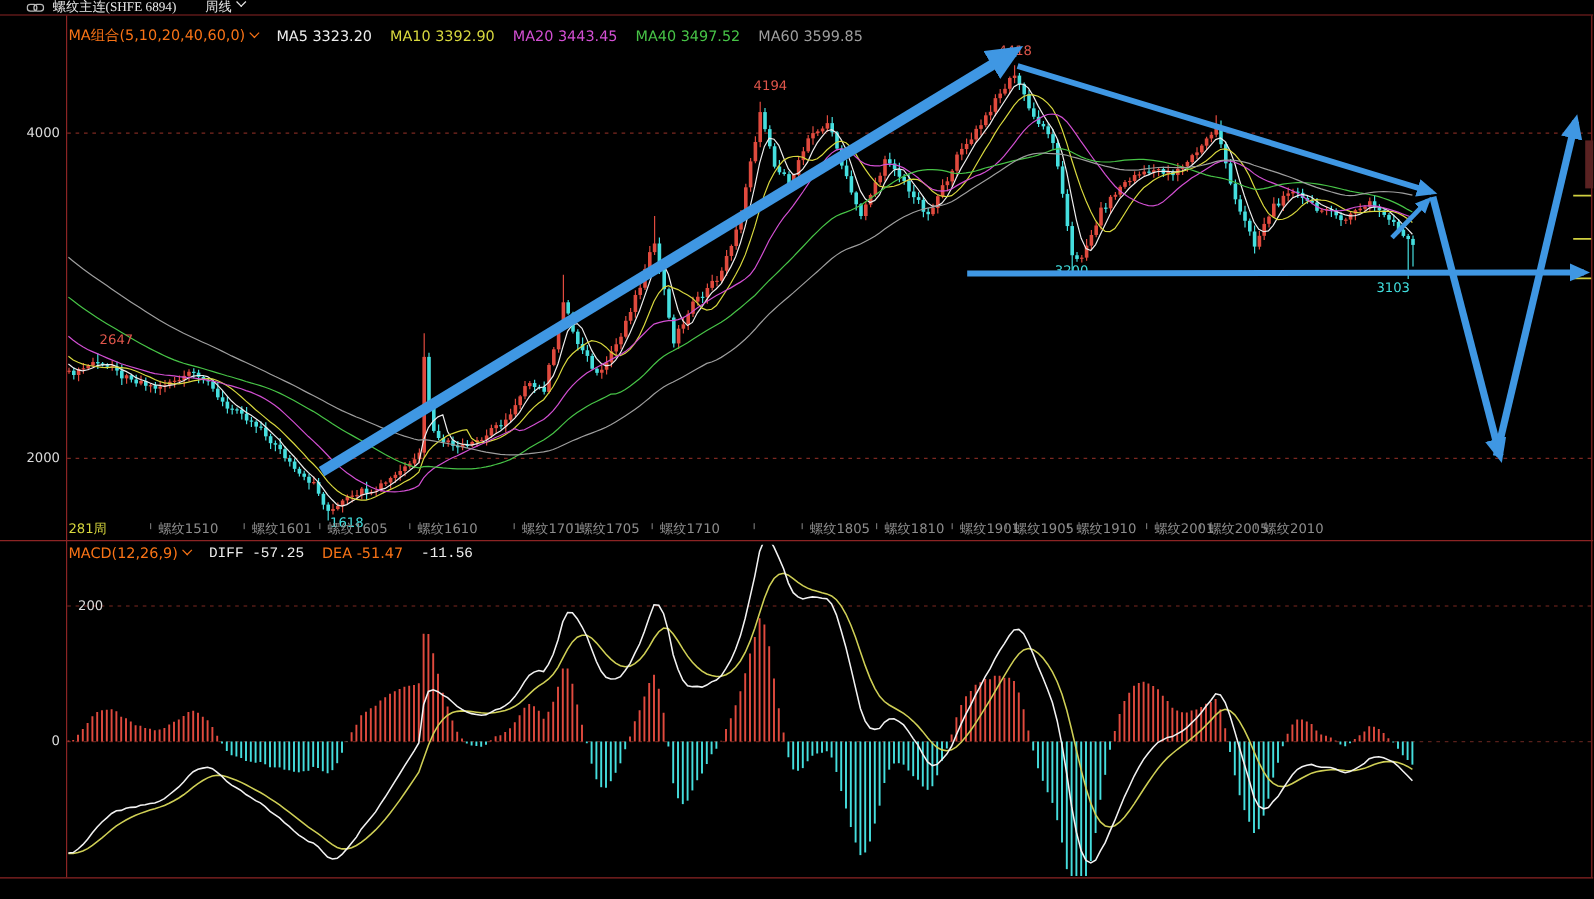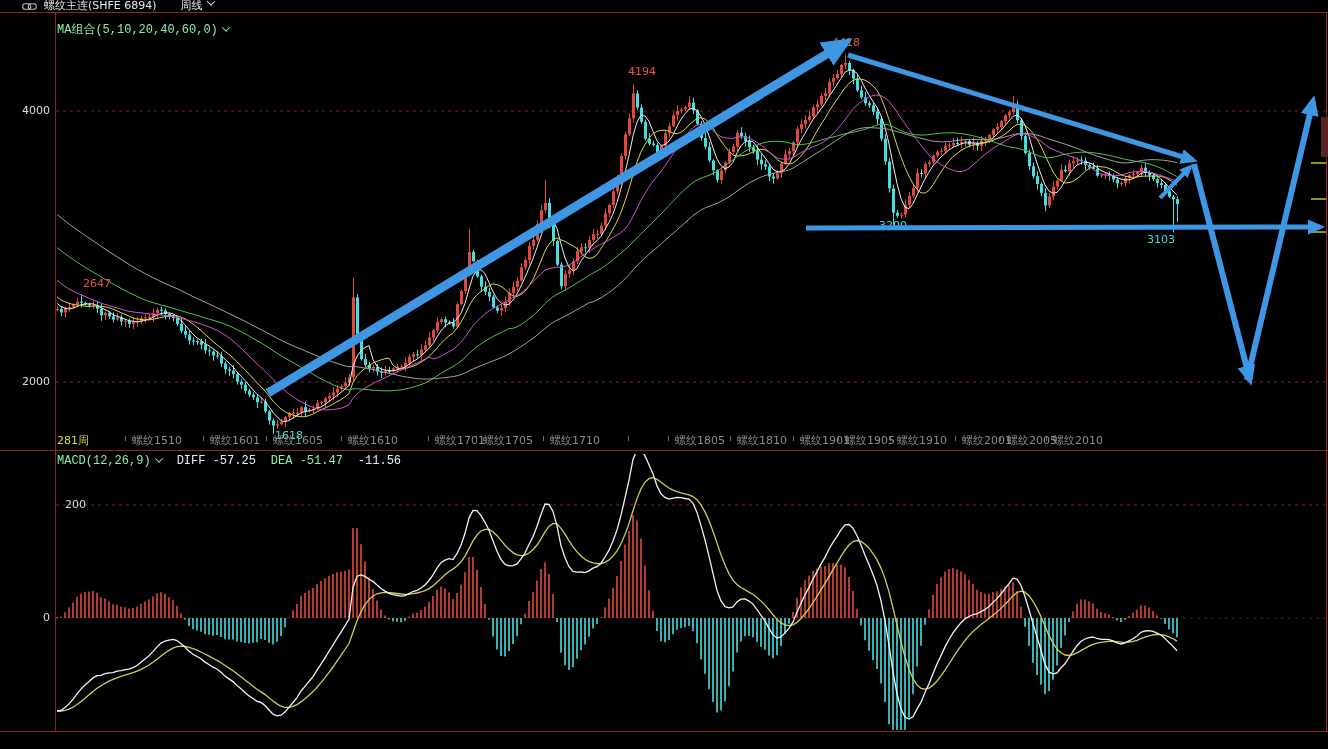--- a/index.html
+++ b/index.html
@@ -3,28 +3,28 @@
 <meta charset="utf-8">
 <style>
   html,body{margin:0;padding:0;background:#000;}
   #app{position:relative;width:1328px;height:749px;background:#000;overflow:hidden;
        font-family:"DejaVu Sans","Liberation Sans",sans-serif;}
   svg.layer{position:absolute;left:0;top:0;}
   #chart-svg{z-index:1;}
   #annot-svg{z-index:3;pointer-events:none;}
   .ovl{position:absolute;z-index:2;white-space:nowrap;}
   #titlebar{position:absolute;left:0;top:0;width:100%;height:12px;z-index:4;
-            display:flex;align-items:center;font-size:11px;line-height:12px;color:#e8e8e8;}
+            display:flex;align-items:center;font-size:11px;line-height:12px;color:#e8e8e8;font-family:Liberation Serif, serif;}
   #titlebar .linkicon{margin-left:22px;margin-right:7px;display:flex;align-items:center;}
   #titlebar .period{margin-left:24px;display:flex;align-items:flex-start;color:#e8e8e8;cursor:pointer;}
   .chev{display:inline-block;width:5px;height:5px;border-left:1.4px solid currentColor;
         border-bottom:1.4px solid currentColor;transform:rotate(-45deg) translate(1px,-1px);
         margin-left:5px;margin-bottom:2px;}
   .hdr{font-size:12px;display:flex;align-items:center;}
-  .ylw{color:#86efac;font-family:Liberation Mono, monospace;}
+  .ylw{color:#f97316;}
   .wht{color:#ededed;font-family:Liberation Mono, monospace;}
   .chip{margin-left:15px;}
   .ytick{position:absolute;left:0;width:50px;text-align:right;font-size:11px;color:#dcdcdc;}
   .plabel{position:absolute;font-size:11px;}
   .contract{position:absolute;top:0;font-size:11px;color:#8e8e8e;}
   .ctick{position:absolute;width:1px;height:5px;background:#707070;top:3px;}
   .datelabel{position:absolute;top:0;font-size:12px;color:#bdbdbd;transform:translateX(-50%);}
   #weekcount{position:absolute;left:57px;top:0;font-size:11px;color:#d8d83e;}
 </style>
 </head>
@@ -922,20 +922,27 @@
       <line x1="1311" y1="163" x2="1326" y2="163" stroke="#d0d040" stroke-width="1.4"></line>
       <line x1="1311" y1="199" x2="1326" y2="199" stroke="#d0d040" stroke-width="1.4"></line>
       <line x1="1311" y1="232" x2="1326" y2="232" stroke="#d0d040" stroke-width="1.4"></line>
     </svg>
 
   <div id="ma-header" class="ovl hdr" style="left:57px;top:21px;">
     <span class="ylw" style="display:flex;align-items:center;">
       <span>MA组合(5,10,20,40,60,0)</span>
       <i class="chev"></i>
     </span>
+    <span id="ma-chips" style="display:flex;">
+        <div class="chip" style="color: rgb(237, 237, 237);">MA5 3323.20</div>
+        <div class="chip" style="color: rgb(216, 216, 62);">MA10 3392.90</div>
+        <div class="chip" style="color: rgb(210, 79, 210);">MA20 3443.45</div>
+        <div class="chip" style="color: rgb(71, 196, 71);">MA40 3497.52</div>
+        <div class="chip" style="color: rgb(158, 158, 158);">MA60 3599.85</div>
+      </span>
   </div>
 
   <div id="macd-header" class="ovl hdr" style="left:57px;top:454px;">
     <span class="ylw" style="display:flex;align-items:center;">
       <span>MACD(12,26,9)</span>
       <i class="chev"></i>
     </span>
     <span class="chip wht">DIFF -57.25</span>
     <span class="chip ylw">DEA -51.47</span>
     <span class="chip wht">-11.56</span>

